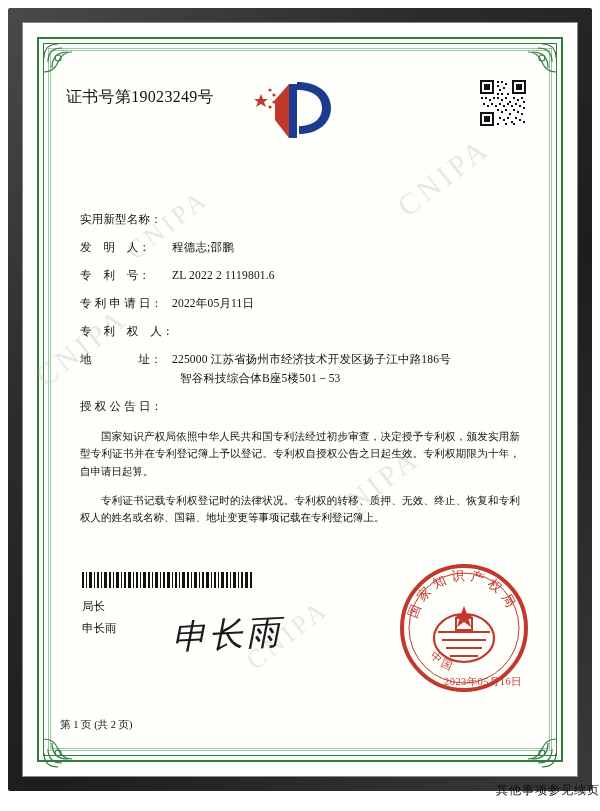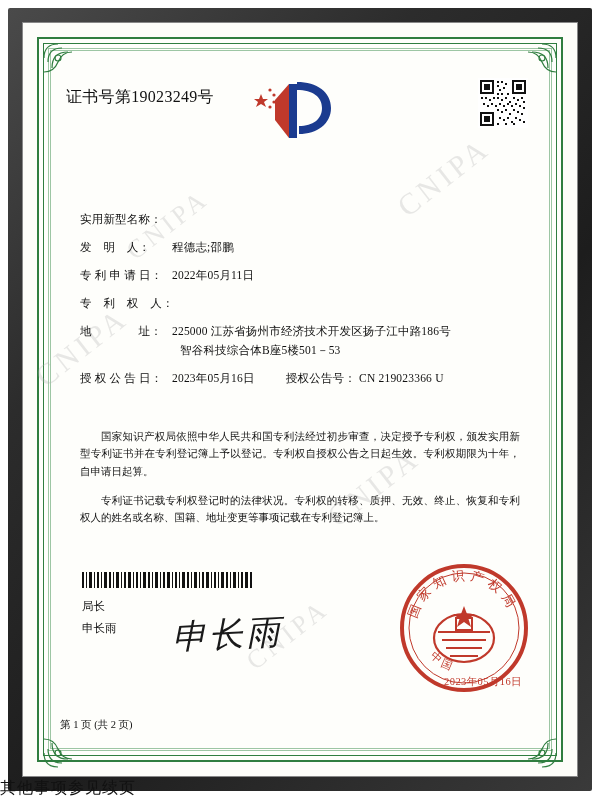--- a/index.html
+++ b/index.html
@@ -254,22 +254,22 @@
     text-align: left;
     font-size: 10.5px;
     color: #111;
   }
 
   .footer-note {
     position: absolute;
     left: 0;
     bottom: 12px;
     width: 600px;
-    text-align: left;
-    font-size: 16px;
+    text-align: right;
+    font-size: 12px;
     color: #111;
     letter-spacing: 1px;
   }
 </style>
 </head>
 <body>
 
 <div class="page">
 
   <div class="outer-frame">
@@ -422,43 +422,42 @@
 
       <div class="field-row">
         <div class="field-label">实用新型名称：</div>
       </div>
 
       <div class="field-row">
         <div class="field-label">发　明　人：</div>
         <div class="field-value">程德志;邵鹏</div>
       </div>
 
+      <div class="field-row">
+        <div class="field-label">专　利　号：</div>
+        <div class="field-value">ZL 2022 2 1119801.6</div>
+      </div>
 
       <div class="field-row">
         <div class="field-label">专 利 申 请 日：</div>
         <div class="field-value">2022年05月11日</div>
       </div>
 
       <div class="field-row">
         <div class="field-label">专　利　权　人：</div>
       </div>
 
       <div class="field-row">
         <div class="field-label">地　　　　址：</div>
         <div class="field-value">225000 江苏省扬州市经济技术开发区扬子江中路186号</div>
       </div>
       <div class="field-value2">智谷科技综合体B座5楼501－53</div>
 
       <div class="field-row">
         <div class="field-label">授 权 公 告 日：</div>
-        <div class="field-value">
-          <span>2023年05月16日</span>
-          <span class="inline-right">授权公告号：</span>
-          <span>CN 219023366 U</span>
-        </div>
       </div>
 
     </div>
 
     <div class="para para1">国家知识产权局依照中华人民共和国专利法经过初步审查，决定授予专利权，颁发实用新型专利证书并在专利登记簿上予以登记。专利权自授权公告之日起生效。专利权期限为十年，自申请日起算。</div>
     <div class="para para2">专利证书记载专利权登记时的法律状况。专利权的转移、质押、无效、终止、恢复和专利权人的姓名或名称、国籍、地址变更等事项记载在专利登记簿上。</div>
 
     <div class="barcode">
       <svg width="170" height="16" viewBox="0 0 170 16">
         <g fill="#111">

